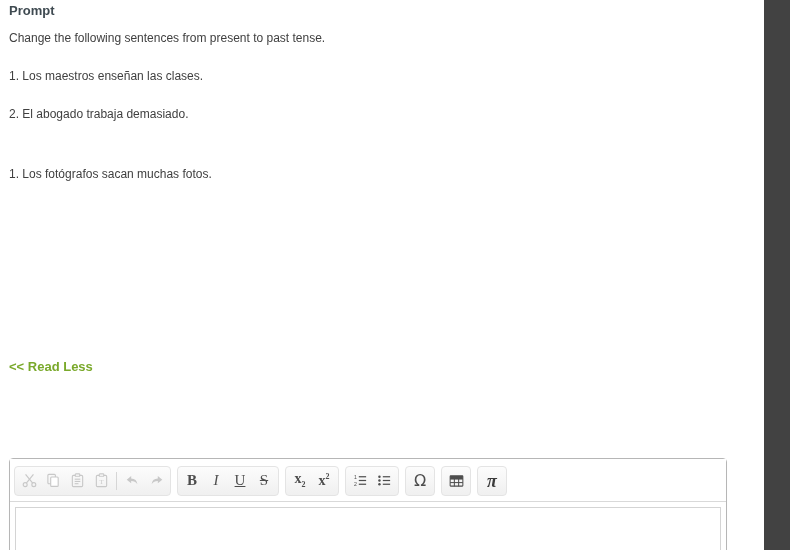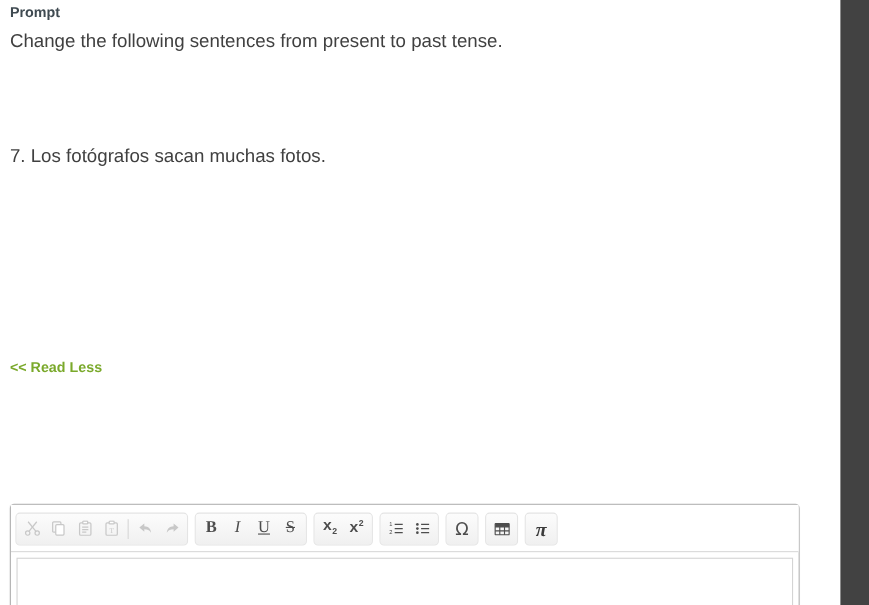--- a/index.html
+++ b/index.html
@@ -46,21 +46,21 @@
     font-size: 13px;
     font-weight: bold;
     color: #3f4a51;
     line-height: 19px;
     padding-top: 0px;
   }
 
   .prompt-line {
     margin: 0;
     padding: 0 0 0 1px;
-    font-size: 17px;
+    font-size: 12px;
     color: #404040;
     line-height: 16px;
   }
   .spacer-22 { height: 22px; }
 
   .note-block {
     padding: 0 0 0 1px;
     font-size: 12.5px;
     color: #404040;
     line-height: 18px;
@@ -132,21 +132,21 @@
     background: #d6d6d6;
     margin: 0 3px;
   }
 
   .tb-btn svg { display: block; }
 
   .lbl-b { font-weight: bold; font-family: "Liberation Serif", serif; font-size: 15px; color: #4d4d4d; }
   .lbl-i { font-style: italic; font-family: "Liberation Serif", serif; font-size: 15px; color: #4d4d4d; }
   .lbl-u { text-decoration: underline; font-family: "Liberation Serif", serif; font-size: 15px; color: #4d4d4d; }
   .lbl-s { text-decoration: line-through; font-family: "Liberation Serif", serif; font-size: 15px; color: #4d4d4d; }
-  .lbl-sub { font-family: Liberation Mono, monospace; font-size: 14px; color: #4d4d4d; font-weight: bold; text-align: center;}
+  .lbl-sub { font-family: Liberation Serif, serif; font-size: 14px; color: #4d4d4d; font-weight: bold; text-align: center;}
   .lbl-sub sub, .lbl-sub sup { font-size: 8px; font-weight: bold; }
   .lbl-omega { font-family: "DejaVu Sans", sans-serif; font-size: 16px; color: #4d4d4d; }
   .lbl-pi { font-family: "Liberation Serif", serif; font-style: italic; font-size: 18px; color: #3b3b3b; font-weight: bold; }
 
   .editor-body {
     position: absolute;
     left: 5px;
     right: 5px;
     top: 48px;
     bottom: 5px;
@@ -163,27 +163,29 @@
 
     <div style="height:1px"></div>
 
     <div class="prompt-heading">Prompt</div>
 
     <div style="height:10px"></div>
 
     <div class="prompt-line">Change the following sentences from present to past tense.</div>
 
     <div class="spacer-22"></div>
-
-    <div class="spacer-22"></div>
-
-    <div class="spacer-22"></div>
-
-    <div class="spacer-22"></div>
-    <div class="prompt-line">7. Los fotógrafos sacan muchas fotos.</div>
+    <div class="prompt-line">1. Los maestros enseñan las clases.</div>
+
+    <div class="spacer-22"></div>
+    <div class="prompt-line">2. El abogado trabaja demasiado.</div>
+
+    <div class="spacer-22"></div>
+
+    <div class="spacer-22"></div>
+    <div class="prompt-line">1. Los fotógrafos sacan muchas fotos.</div>
 
     <div class="spacer-22"></div>
 
     <div style="height:100px"></div>
 
 
     <div style="height:53px"></div>
 
     <a class="read-less" href="#">&lt;&lt; Read Less</a>
   </div>

